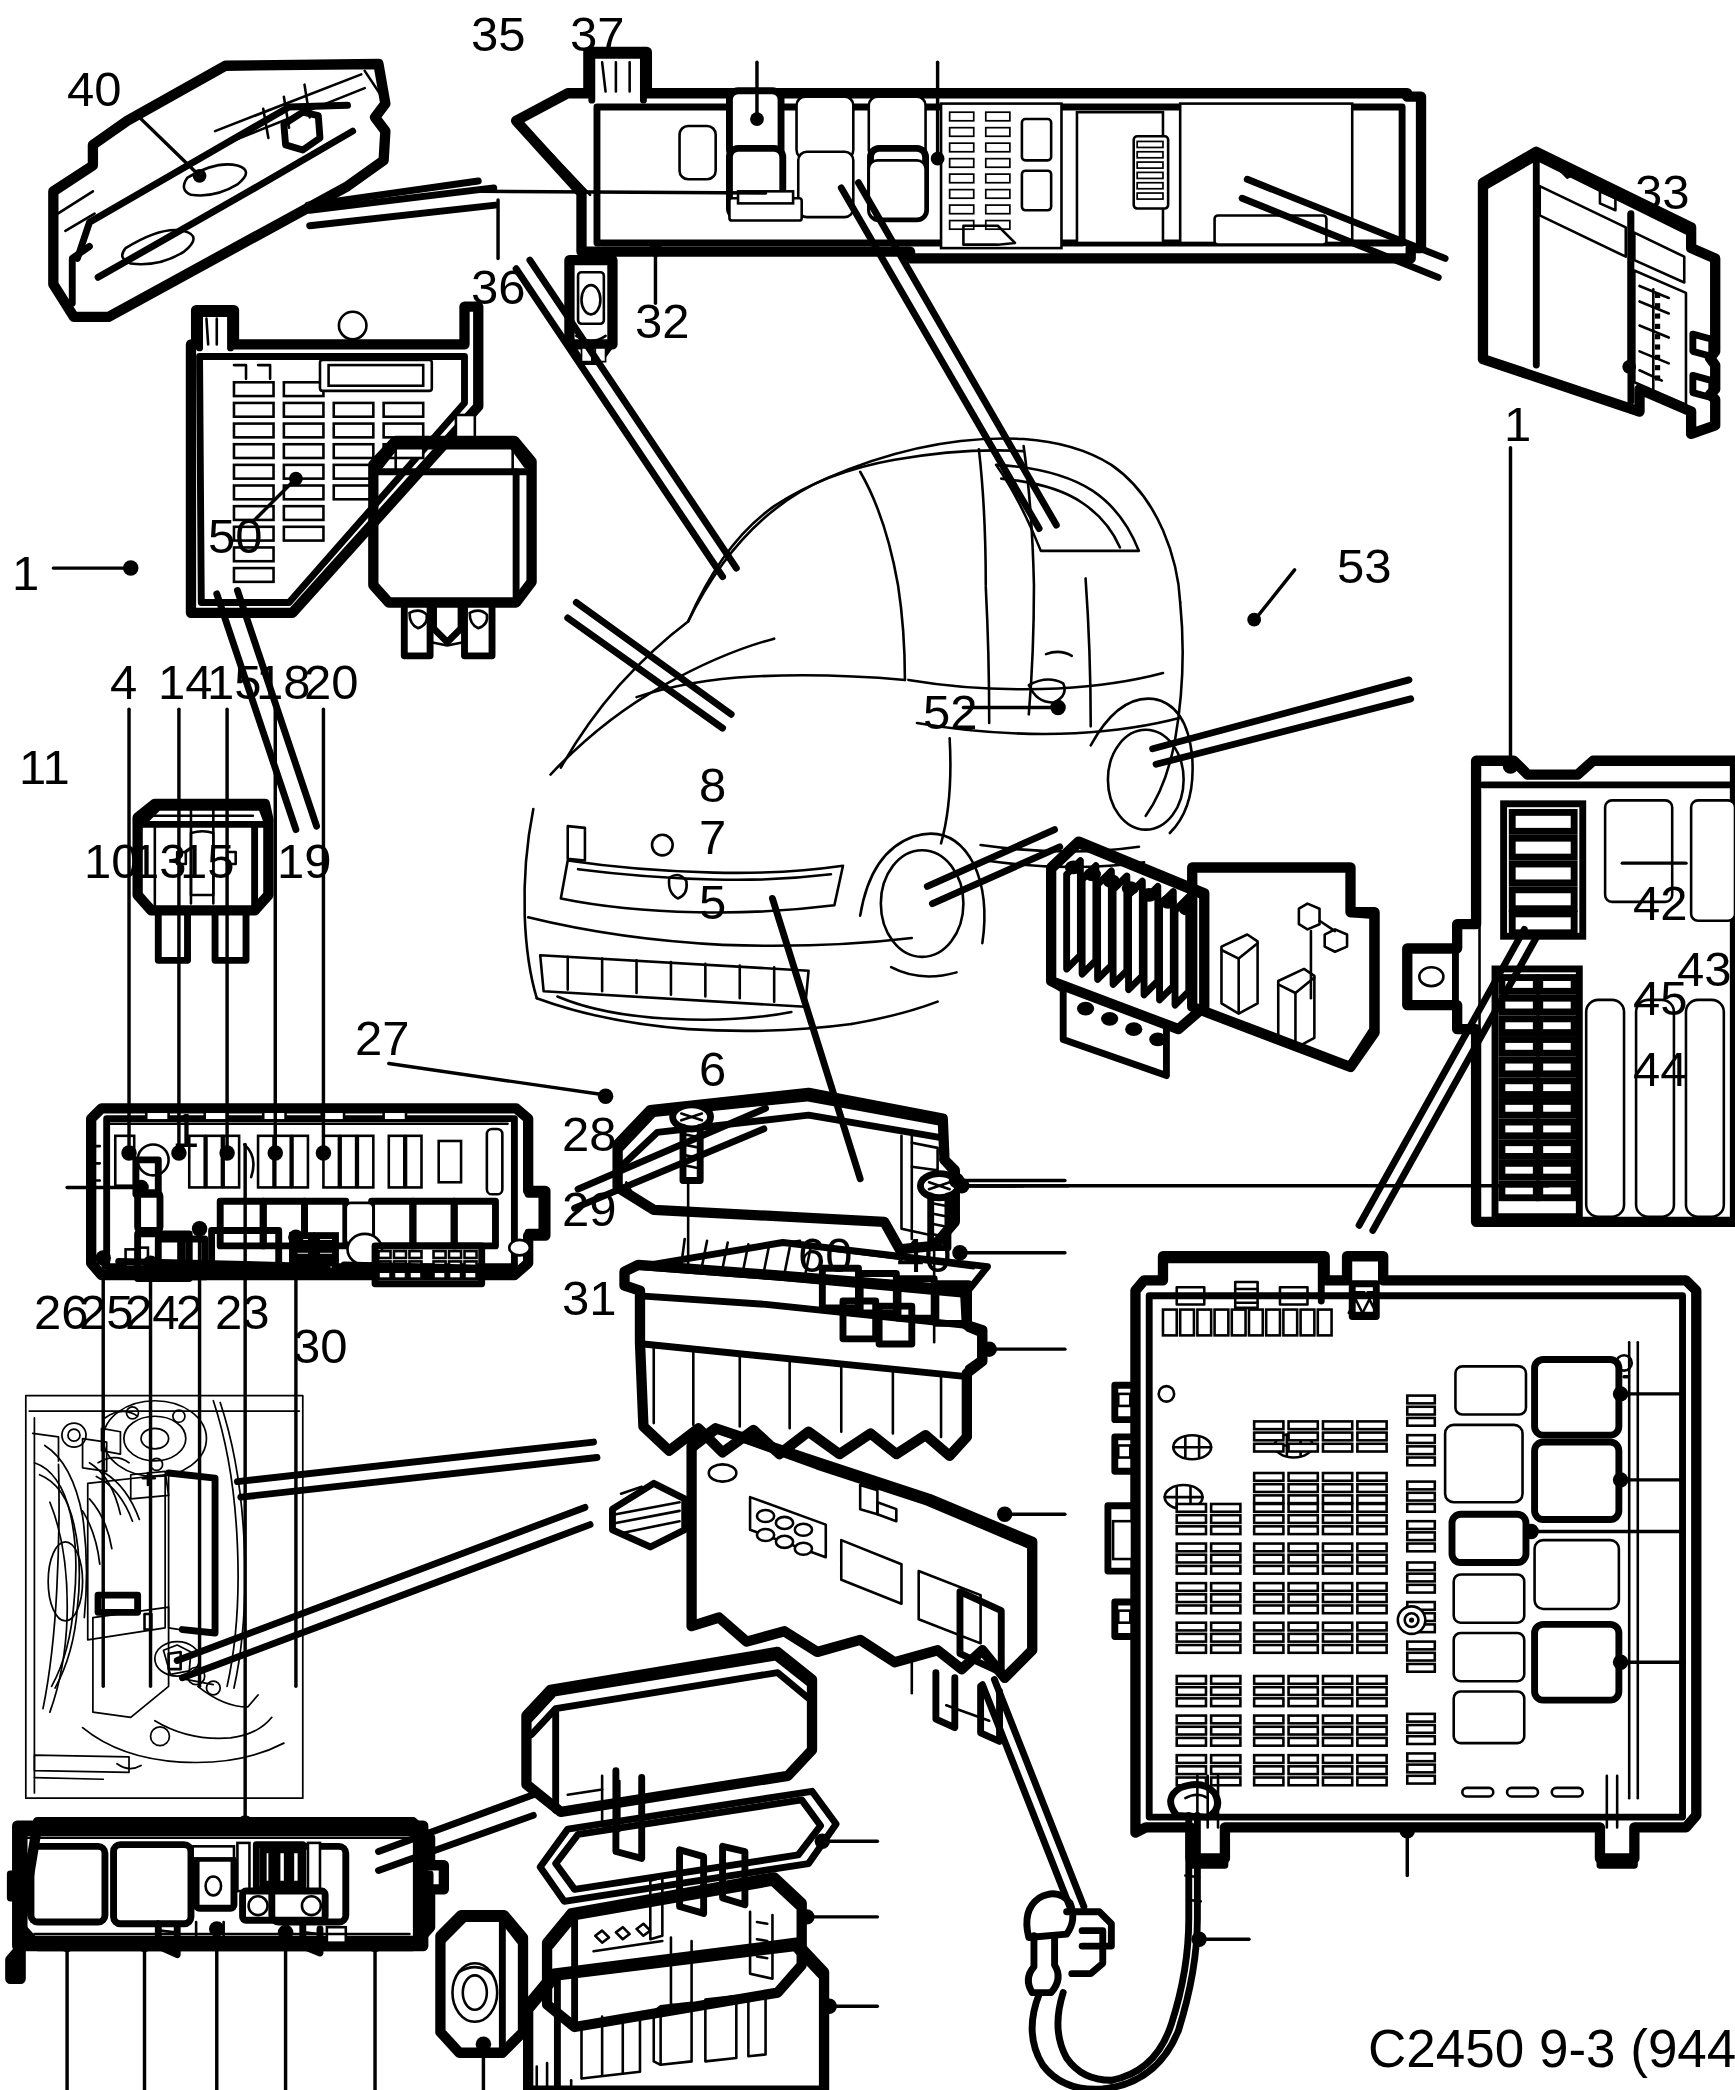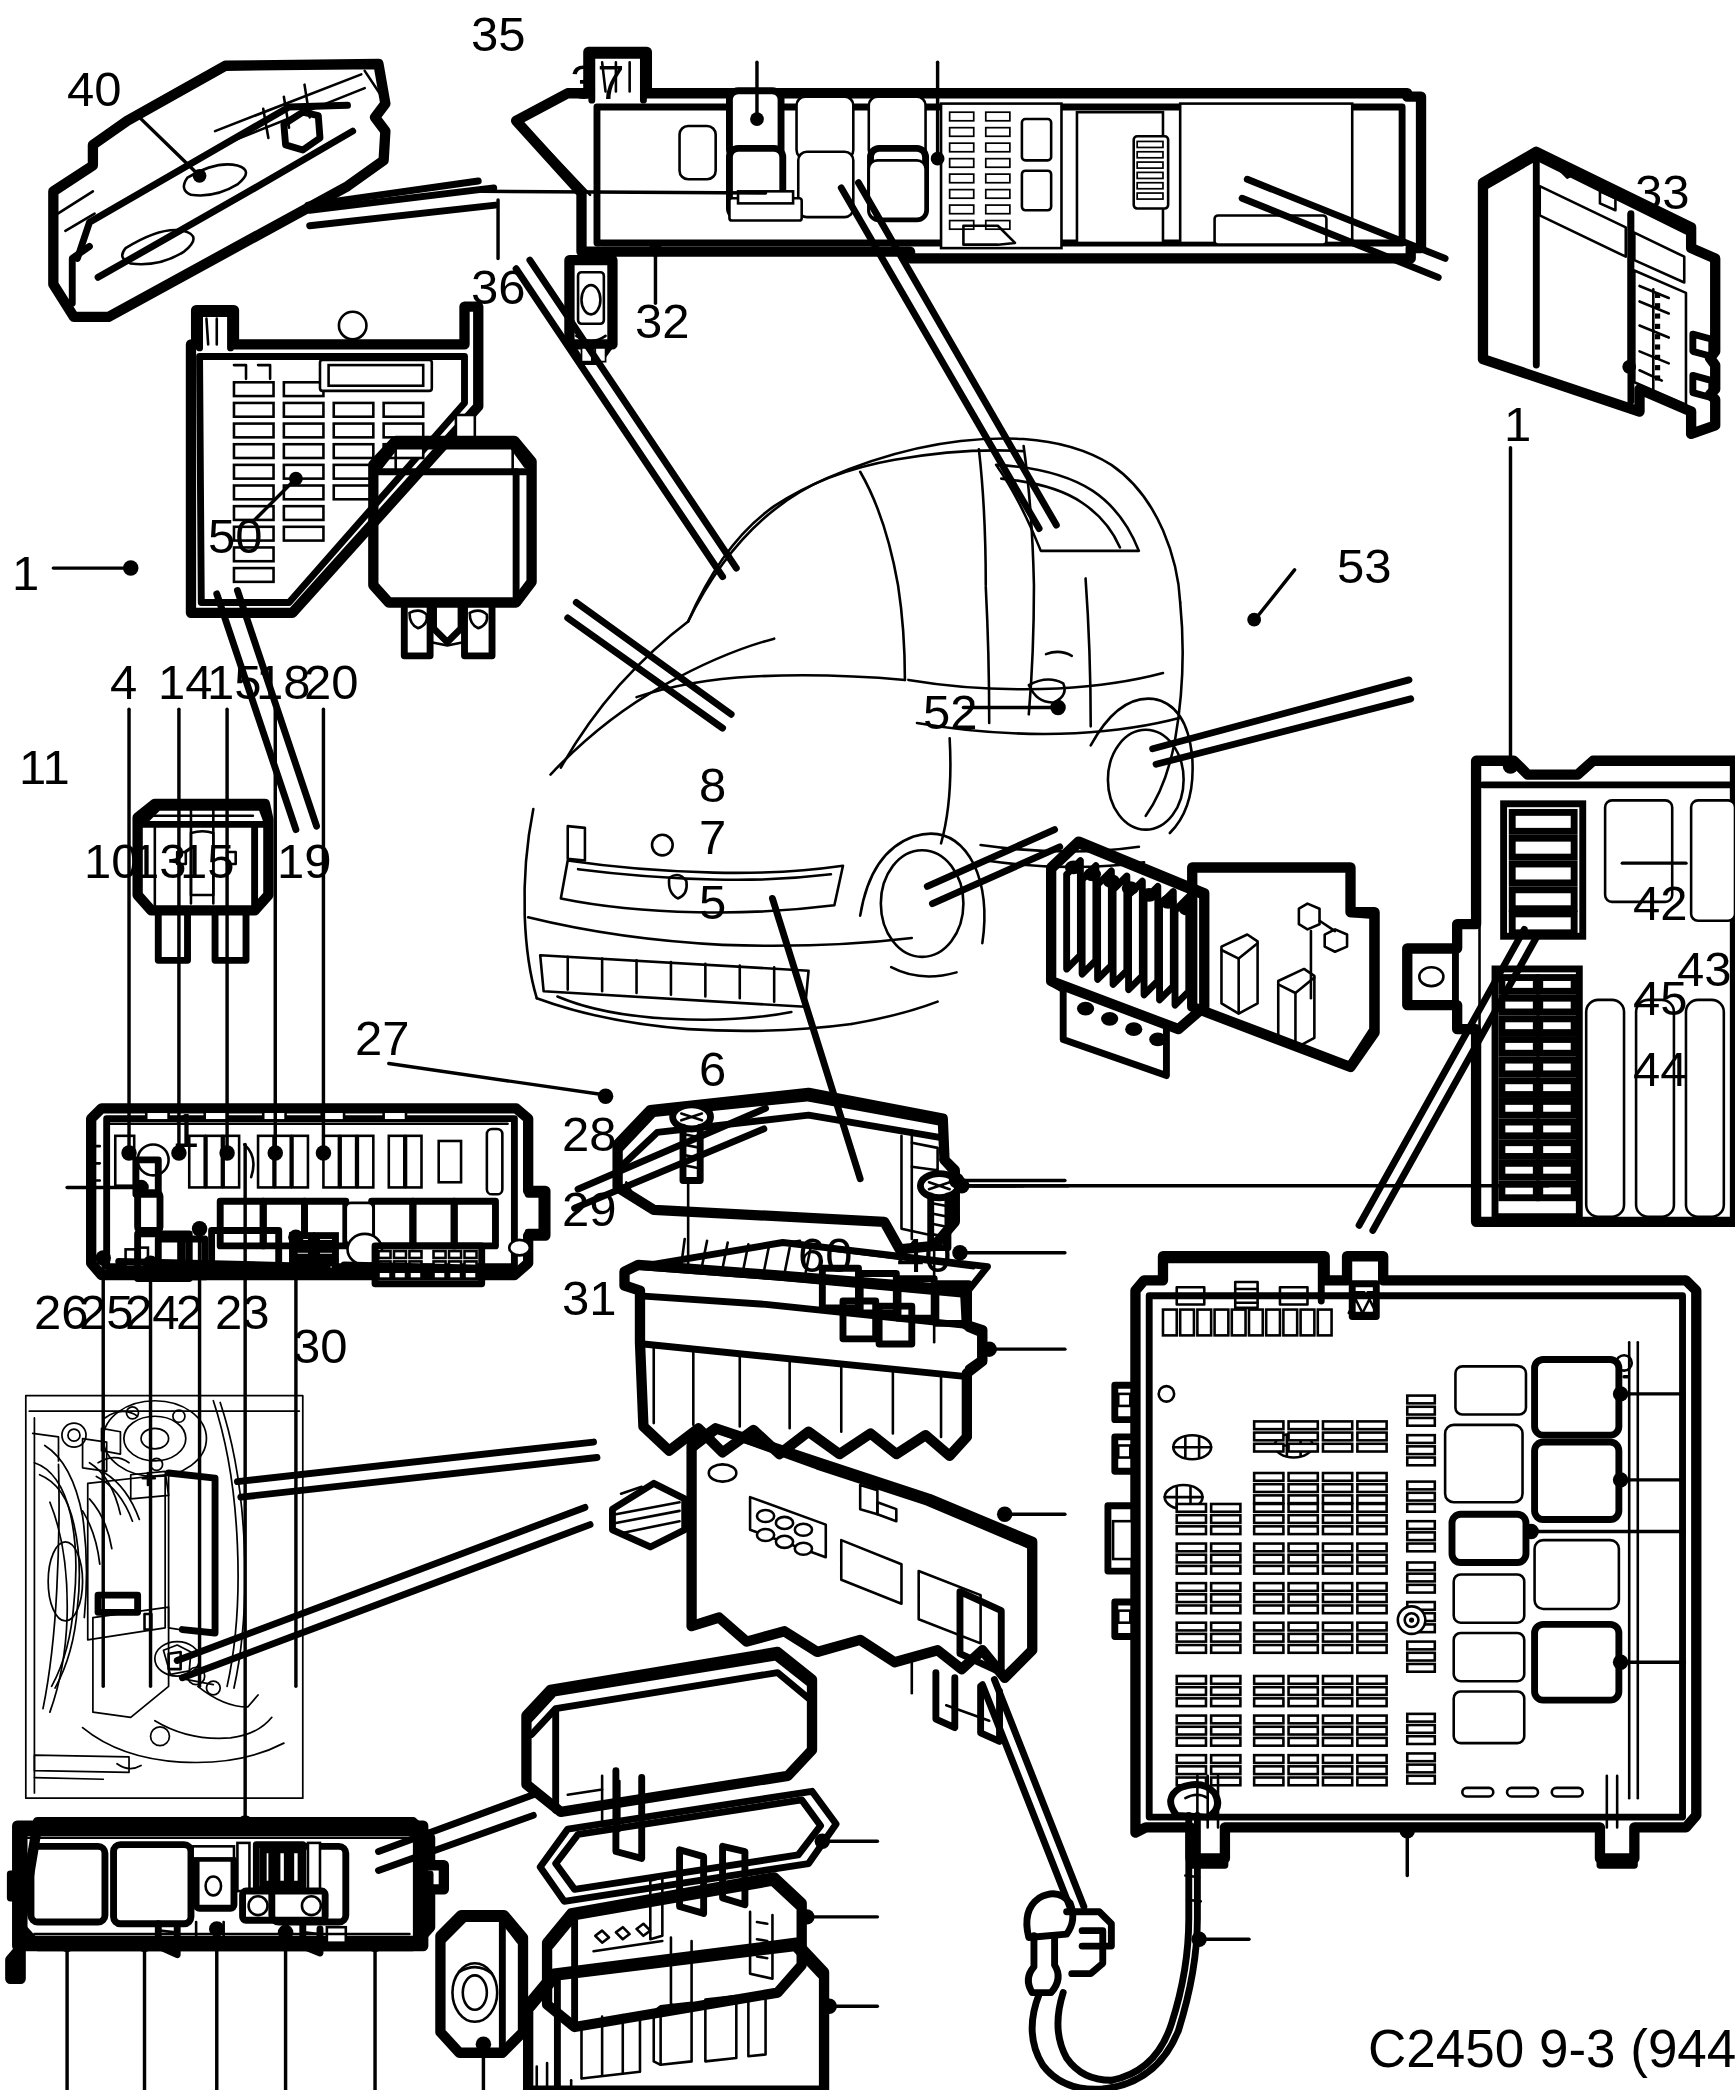--- a/index.html
+++ b/index.html
@@ -1142,21 +1142,21 @@
       <path class="ld" d="M436 2472 L436 2262"></path>
         <circle cx="436" cy="2260" r="9" class="fl"></circle>
 
       <path class="ld" d="M562 2522 L562 2378"></path>
         <circle cx="562" cy="2376" r="9" class="fl"></circle>
     </g>
   </svg>
 
   <div class="callout" style="left:67px;top:65px;">40</div>
   <div class="callout" style="left:471px;top:10.3px;">35</div>
-  <div class="callout" style="left:570px;top:10.3px;margin-top:48px;">37</div>
+  <div class="callout" style="left:570px;top:10.3px;">37</div>
   <div class="callout" style="left:471px;top:263px;">36</div>
   <div class="callout" style="left:635px;top:297px;">32</div>
   <div class="callout" style="left:1635px;top:168px;">33</div>
   <div class="callout" style="left:1504px;top:400px;">1</div>
   <div class="callout" style="left:1301px;top:542px;margin-left:36px;">53</div>
   <div class="callout" style="left:208px;top:512px;">50</div>
   <div class="callout" style="left:12px;top:549px;">1</div>
   <div class="callout" style="left:923px;top:688px;">52</div>
   <div class="callout" style="left:110px;top:658px;">4</div>
   <div class="callout" style="left:158px;top:658px;">14</div>

